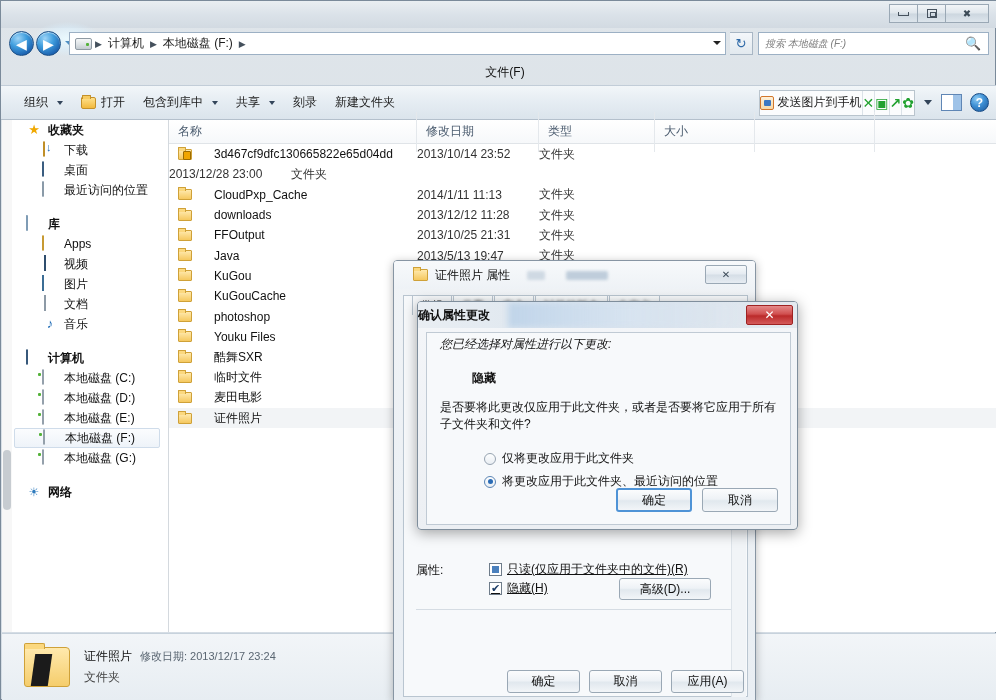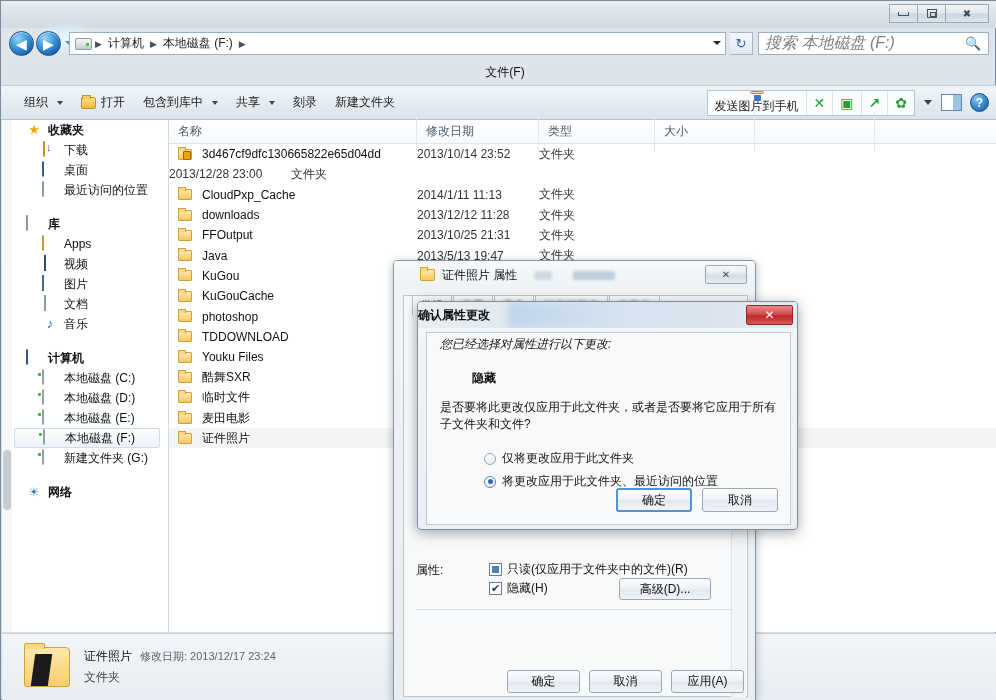--- a/index.html
+++ b/index.html
@@ -96,21 +96,21 @@
     border: 1px solid #a8b6c4; border-left: none;
     background: linear-gradient(to bottom,#f4f7fa,#e2e9ef);
     display:flex;align-items:center;justify-content:center;
     color:#2f6aa8; font-size:13px;
   }
   .search-box {
     position: absolute; left: 757px; top: 4px; width: 231px; height: 23px;
     background: #fff; border: 1px solid #9cb0c4;
     display: flex; align-items: center; padding: 0 6px;
   }
-  .search-ph { color: #808080; font-style: italic; font-size: 16px; flex: 1; }
+  .search-ph { color: #808080; font-style: italic; font-size: 10px; flex: 1; }
   .search-icon { color: #2f68a8; font-size: 13px; }
 
   
   .menubar {
     position: absolute; left: 0; top: 61px; width: 996px; height: 23px;
     display: flex; align-items: center; padding-left: 12px; flex-direction: column;
   }
   .menu-item { padding: 2px 10px; color: #111; font-size: 12px; }
 
   
@@ -131,22 +131,22 @@
     content:''; position:absolute; left:0; top:-3px; width:7px; height:3px;
     background:#f7cc63; border:1px solid #c4912a; border-bottom:none; border-radius:1px 1px 0 0;
   }
   .cmd-right { margin-left:auto; display:flex; align-items:center; padding-right:8px; gap:0; }
   .addon-group {
     display:flex; align-items:center; height:26px;
     border:1px solid #b9c4cd; background:#fbfcfd;
   }
   .addon-btn {
     display:flex; align-items:center; justify-content:center; gap:4px;
-    height:24px; padding:0 7px; border-right:1px solid #dbe2e8;
-    font-size:12px; color:#1b1b1b;flex-direction:column;
+    height:24px; padding:0 0; border-right:1px solid #dbe2e8;
+    font-size:12px; color:#1b1b1b;
   }
   .addon-btn:last-child{border-right:none;}
   .ic-green { color:#21a12f; font-size:14px; font-weight:bold; }
   .ic-phone {
     width:14px;height:14px;border:1px solid #d2762b;border-radius:2px;
     background:linear-gradient(to bottom,#fdf0d9,#f6d9a9); position:relative;
   }
   .ic-phone:after{content:'';position:absolute;left:3px;top:3px;width:7px;height:6px;background:#3b78c3;border-radius:1px;}
   .cmd-caret2 { width:0;height:0;border-left:4px solid transparent;border-right:4px solid transparent;border-top:5px solid #33455a; margin:0 9px;}
   .pane-btn {
@@ -240,21 +240,21 @@
   }
   .col {
     height: 40px; display: flex; align-items: center; padding-left: 9px;
     font-size: 12px; color: #4a5b6e; border-right: 1px solid #e4e8ec;
   }
   .rows { position: absolute; left: 0; top: 24px; width: 827px; }
   .row {
     display: flex; align-items: center; height: 20.3px; font-size: 12px; color: #111;
   }
   .row.selected { background:#f2f4f6; }
-  .cell-name { width: 248px; display: flex; align-items: center; gap: 10px; padding-left: 9px; }
+  .cell-name { width: 248px; display: flex; align-items: center; gap: 22px; padding-left: 9px; }
   .cell-date { width: 122px; color: #333; }
   .cell-type { width: 116px; color: #333; }
   .cell-size { width: 100px; color: #333; }
   .f-ico {
     width: 14px; height: 11px; flex: none; position: relative;
     background: linear-gradient(to bottom,#ffe9ad,#f5c85f);
     border: 1px solid #cfa138; border-radius: 1px;
   }
   .f-ico:before{
     content:''; position:absolute; left:-1px; top:-3px; width:6px; height:3px;
@@ -293,21 +293,21 @@
 
   
   #props-dialog {
     position: absolute; left: 392px; top: 259px; width: 363px; height: 441px;
     background: linear-gradient(to bottom,#f0f3f6 0%,#e9eef3 100%);
     border: 1px solid #8795a3;
     border-radius: 4px 4px 0 0;
     box-shadow: 0 2px 10px rgba(0,0,0,.28);
   }
   .pd-title {
-    height: 28px; display: flex; align-items: center; padding-left: 26px; gap: 7px;
+    height: 28px; display: flex; align-items: center; padding-left: 19px; gap: 7px;
     background: linear-gradient(to bottom,#f7f9fb 0%,#eef2f6 100%);
     border-radius: 3px 3px 0 0;
   }
   .pd-title-icon { width:15px;height:12px;position:relative;background:linear-gradient(to bottom,#ffe9ad,#f5c85f);border:1px solid #cfa138;border-radius:1px;}
   .pd-title-icon:before{content:'';position:absolute;left:-1px;top:-3px;width:6px;height:3px;background:#fbd87f;border:1px solid #cfa138;border-bottom:none;}
   .pd-title-text { font-size:12px; color:#111; }
   .pd-blur1{width:18px;height:9px;background:#cfd9e3;margin-left:10px;border-radius:2px;filter:blur(1.5px);}
   .pd-blur2{width:42px;height:9px;background:#bfcddb;margin-left:14px;border-radius:2px;filter:blur(1.5px);}
   .pd-close {
     position:absolute; right:8px; top:4px; width:42px; height:19px;
@@ -325,21 +325,21 @@
   .pd-tab {
     height:20px; padding:0 8px; display:flex;align-items:center;
     background:linear-gradient(to bottom,#fafcfd,#eaeff4);
     border:1px solid #b9c5d0; border-bottom:none;
     font-size:11px; color:#222;
   }
   .pd-tab.active { background:#f7f9fb; }
   .pd-tab .blurtxt{ filter: blur(1.6px); }
   .pd-attr-label { position:absolute; left:12px; top:266px; font-size:12px; color:#111; }
   .pd-attr-rows { position:absolute; left:85px; top:264px; }
-  .chk-row { display:flex; align-items:center; gap:5px; height:19px; font-size:12px; color:#111;}
+  .chk-row { display:flex; align-items:center; gap:5px; height:19px; font-size:12px; color:#111;text-decoration:underline;}
   .chk {
     width:13px;height:13px;border:1px solid #6e7c8a;background:#fff;
     display:flex;align-items:center;justify-content:center; flex:none;
   }
   .chk.checked:after{ content:'\2714'; color:#1b3c66; font-size:11px; line-height:1;}
   .chk.mixed:after{ content:''; width:7px;height:7px;background:#4a80bd;}
   .btn-adv {
     position:absolute; left:215px; top:282px; width:92px; height:22px;
     background: linear-gradient(to bottom,#fbfcfd 0%,#eef2f6 46%,#e1e8ee 54%,#f2f5f8 100%);
     border:1px solid #9aa8b5; border-radius:3px;
@@ -585,21 +585,21 @@
       <div class="nav-item child">
         <span class="ico"><span class="ico-drive"></span></span>
         <span>本地磁盘 (E:)</span>
       </div>
       <div class="nav-item child selected">
         <span class="ico"><span class="ico-drive"></span></span>
         <span>本地磁盘 (F:)</span>
       </div>
       <div class="nav-item child">
         <span class="ico"><span class="ico-drive"></span></span>
-        <span>新建文件夹 (G:)</span>
+        <span>本地磁盘 (G:)</span>
       </div>
 
       <div class="nav-gap"></div>
 
       <div class="nav-item root">
         <span class="ico ico-net">☀</span>
         <span>网络</span>
       </div>
 
     </div>
@@ -676,26 +676,20 @@
       <div class="row">
         <div class="cell-name">
           <span class="f-ico"></span>
           <span>KuGouCache</span>
         </div>
       </div>
       <div class="row">
         <div class="cell-name">
           <span class="f-ico"></span>
           <span>photoshop</span>
-        </div>
-      </div>
-      <div class="row">
-        <div class="cell-name">
-          <span class="f-ico"></span>
-          <span>TDDOWNLOAD</span>
         </div>
       </div>
       <div class="row">
         <div class="cell-name">
           <span class="f-ico"></span>
           <span>Youku Files</span>
         </div>
       </div>
       <div class="row">
         <div class="cell-name">

